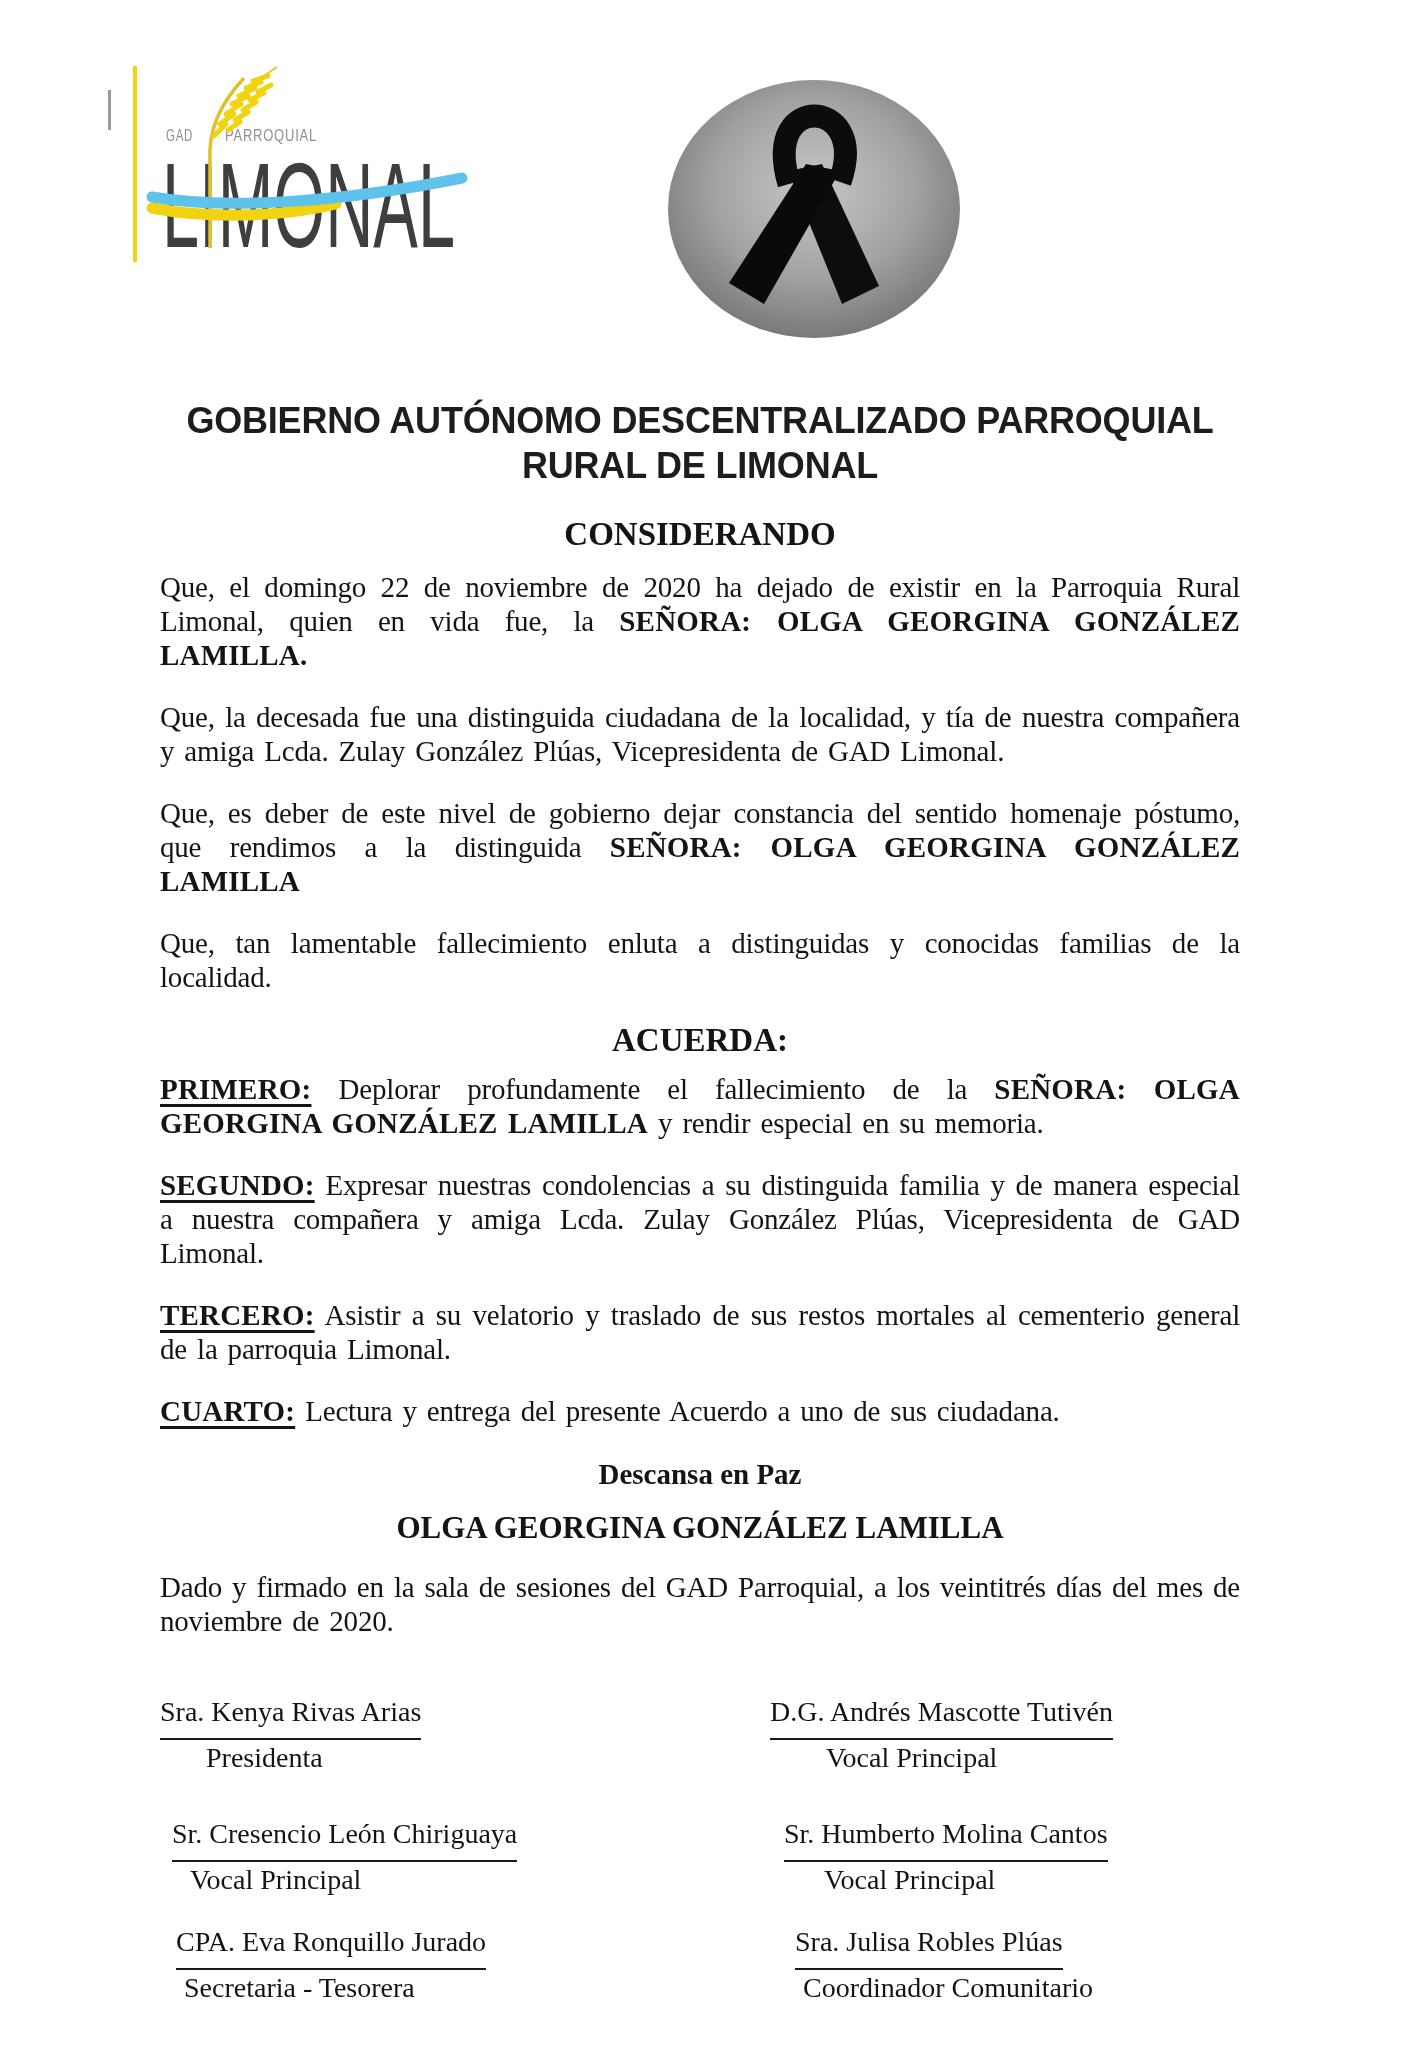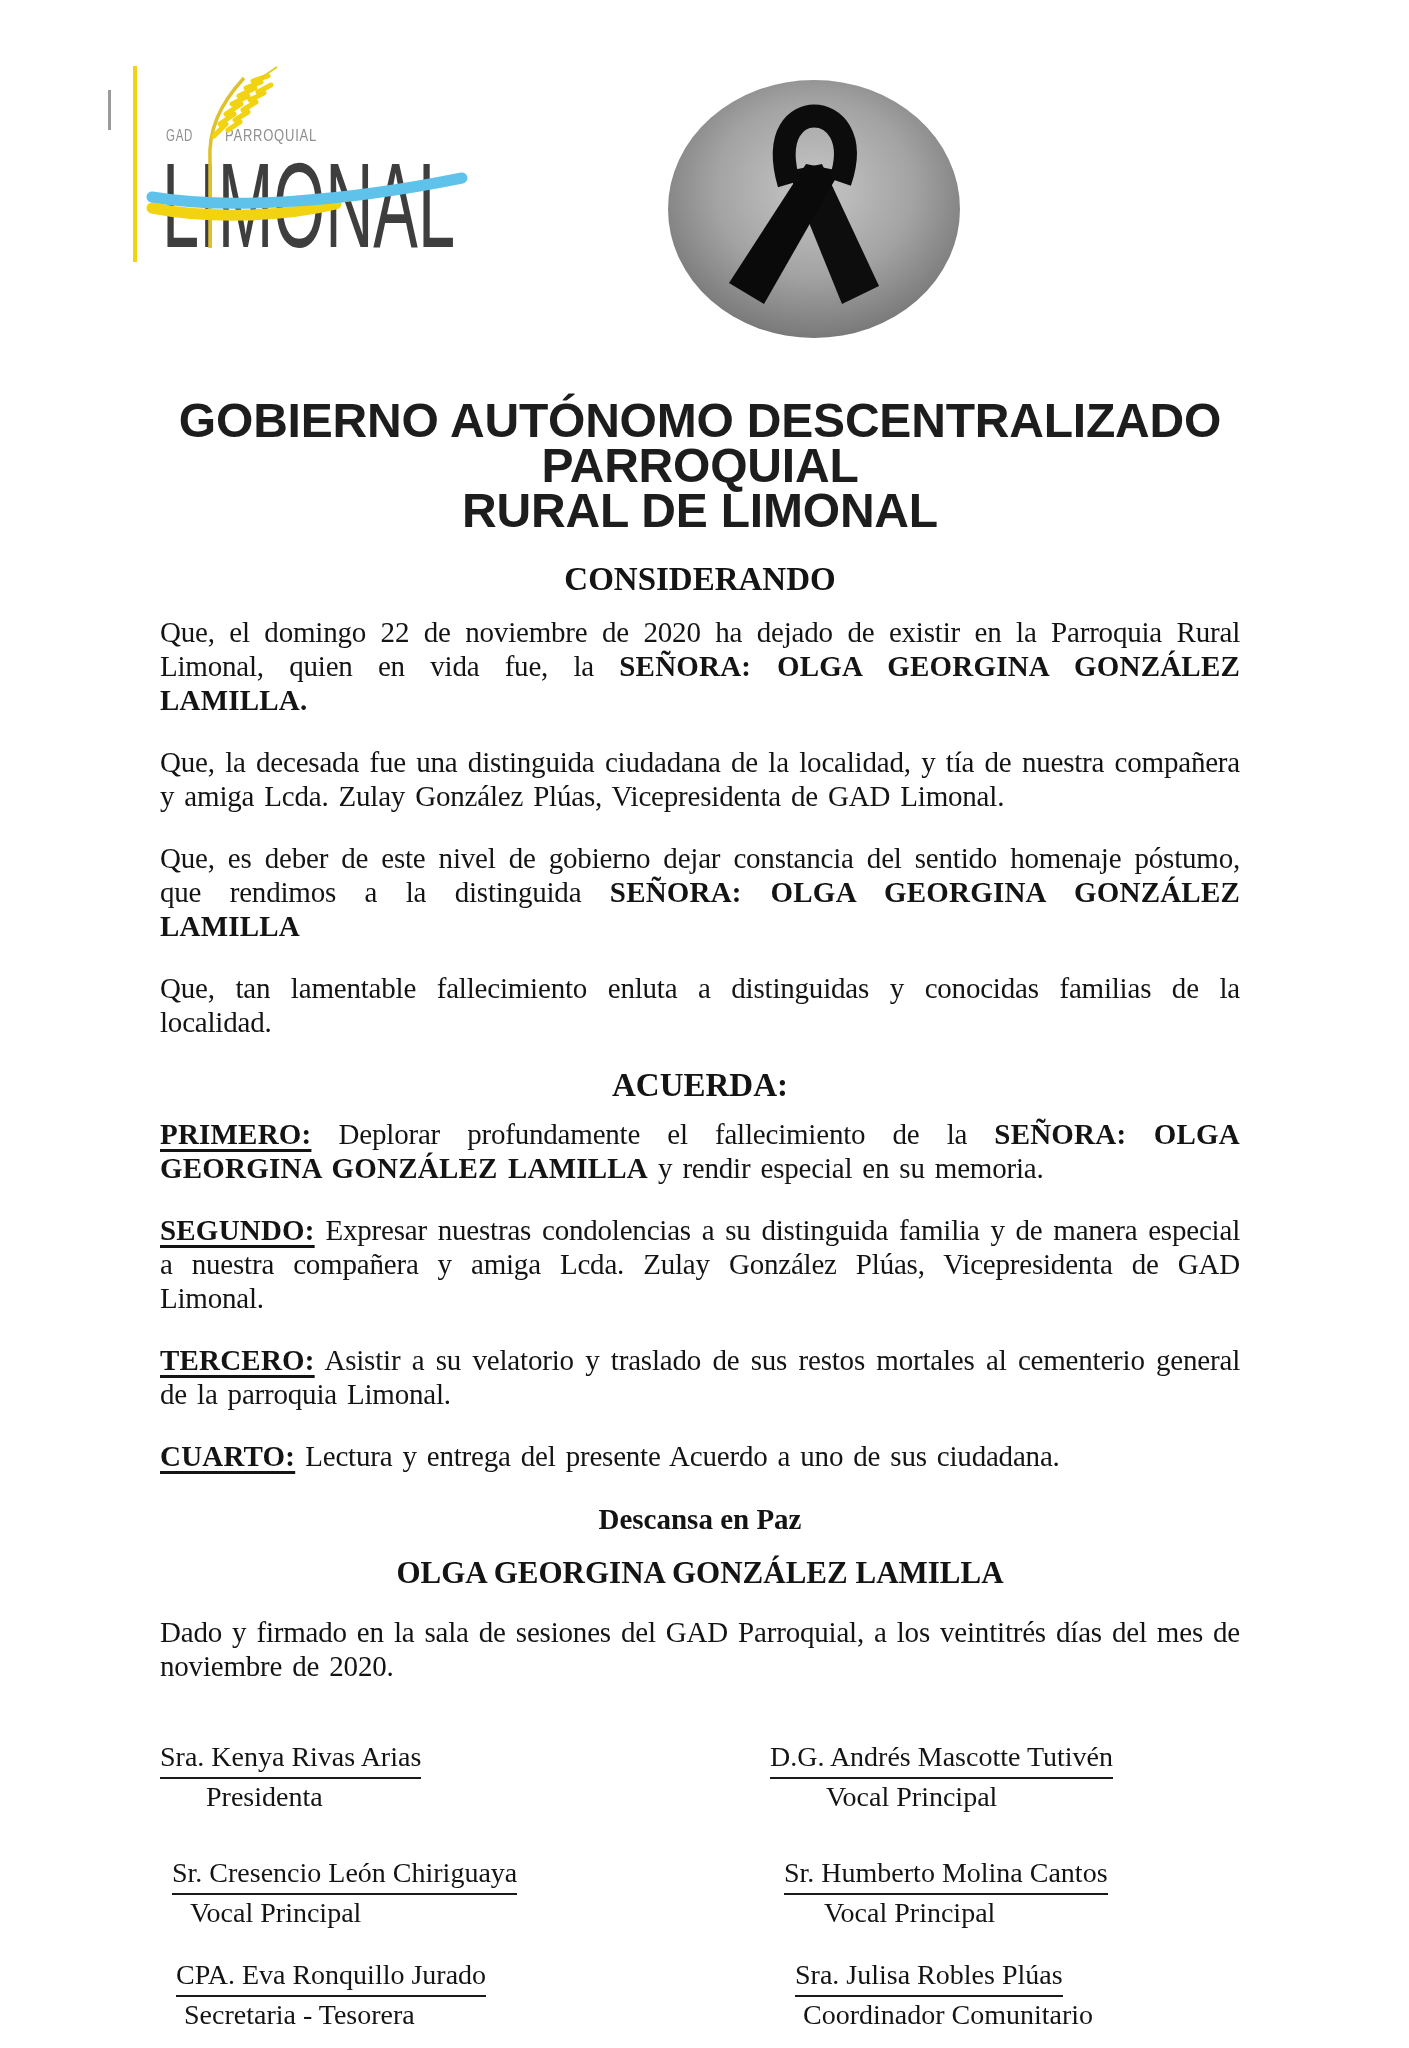--- a/index.html
+++ b/index.html
@@ -7,21 +7,21 @@
     position:relative;width:1409px;height:2048px;background:#ffffff;
     margin:0 auto;overflow:hidden;color:#161616;
     font-family:"Liberation Serif", serif;
   }
   
   .logo-svg{position:absolute;left:98px;top:52px;}
   .ribbon-svg{position:absolute;left:664px;top:76px;}
   
   .content{position:absolute;left:160px;top:398px;width:1080px;}
   .title{font-family:"Liberation Sans", sans-serif;font-weight:bold;
-         font-size:48px;line-height:45px;text-align:center;color:#1d1d1d;
+         font-size:36px;line-height:45px;text-align:center;color:#1d1d1d;
          letter-spacing:-0.2px;}
   .h-center{font-weight:bold;text-align:center;font-size:33px;line-height:36px;color:#141414;}
   .h-consider{margin-top:28px;}
   .h-acuerda{margin-top:26px;}
   .h-descansa{margin-top:17px;font-size:29px;}
   .h-honoree{margin-top:18px;font-size:31px;}
   .para{font-size:29px;line-height:34px;text-align:justify;
         letter-spacing:-0.2px;word-spacing:3px;margin:0 0 28px 0;color:#141414;}
   .para.first{margin-top:18px;}
   .b{font-weight:bold;letter-spacing:0.2px;}
@@ -29,21 +29,21 @@
              text-decoration:underline;text-decoration-thickness:3px;text-underline-offset:5px;}
   .p-primero{margin-top:14px;}
   .p-dado{margin-top:24px;margin-bottom:0;}
   
   .sig-block{margin-top:56px;font-size:28px;line-height:36px;color:#141414;}
   .sig-row{display:flex;}
   .sig-row-2{margin-top:40px;}
   .sig-row-3{margin-top:26px;}
   .sig-cell{width:610px;flex:0 0 610px;}
   .sig-cell.right{width:470px;flex:0 0 470px;}
-  .sig-name{display:inline-block;border-bottom:2px solid #1a1a1a;padding-bottom:2px;}
+  .sig-name{display:inline-block;border-bottom:2px solid #1a1a1a;padding-bottom:8px;}
   .sig-role{padding-left:46px;}
   .sig-role.tight{padding-left:8px;}
 </style>
 </head>
 <body>
 
 <div class="page">
 
   <svg class="logo-svg" width="380" height="225" viewBox="0 0 380 225">
 

